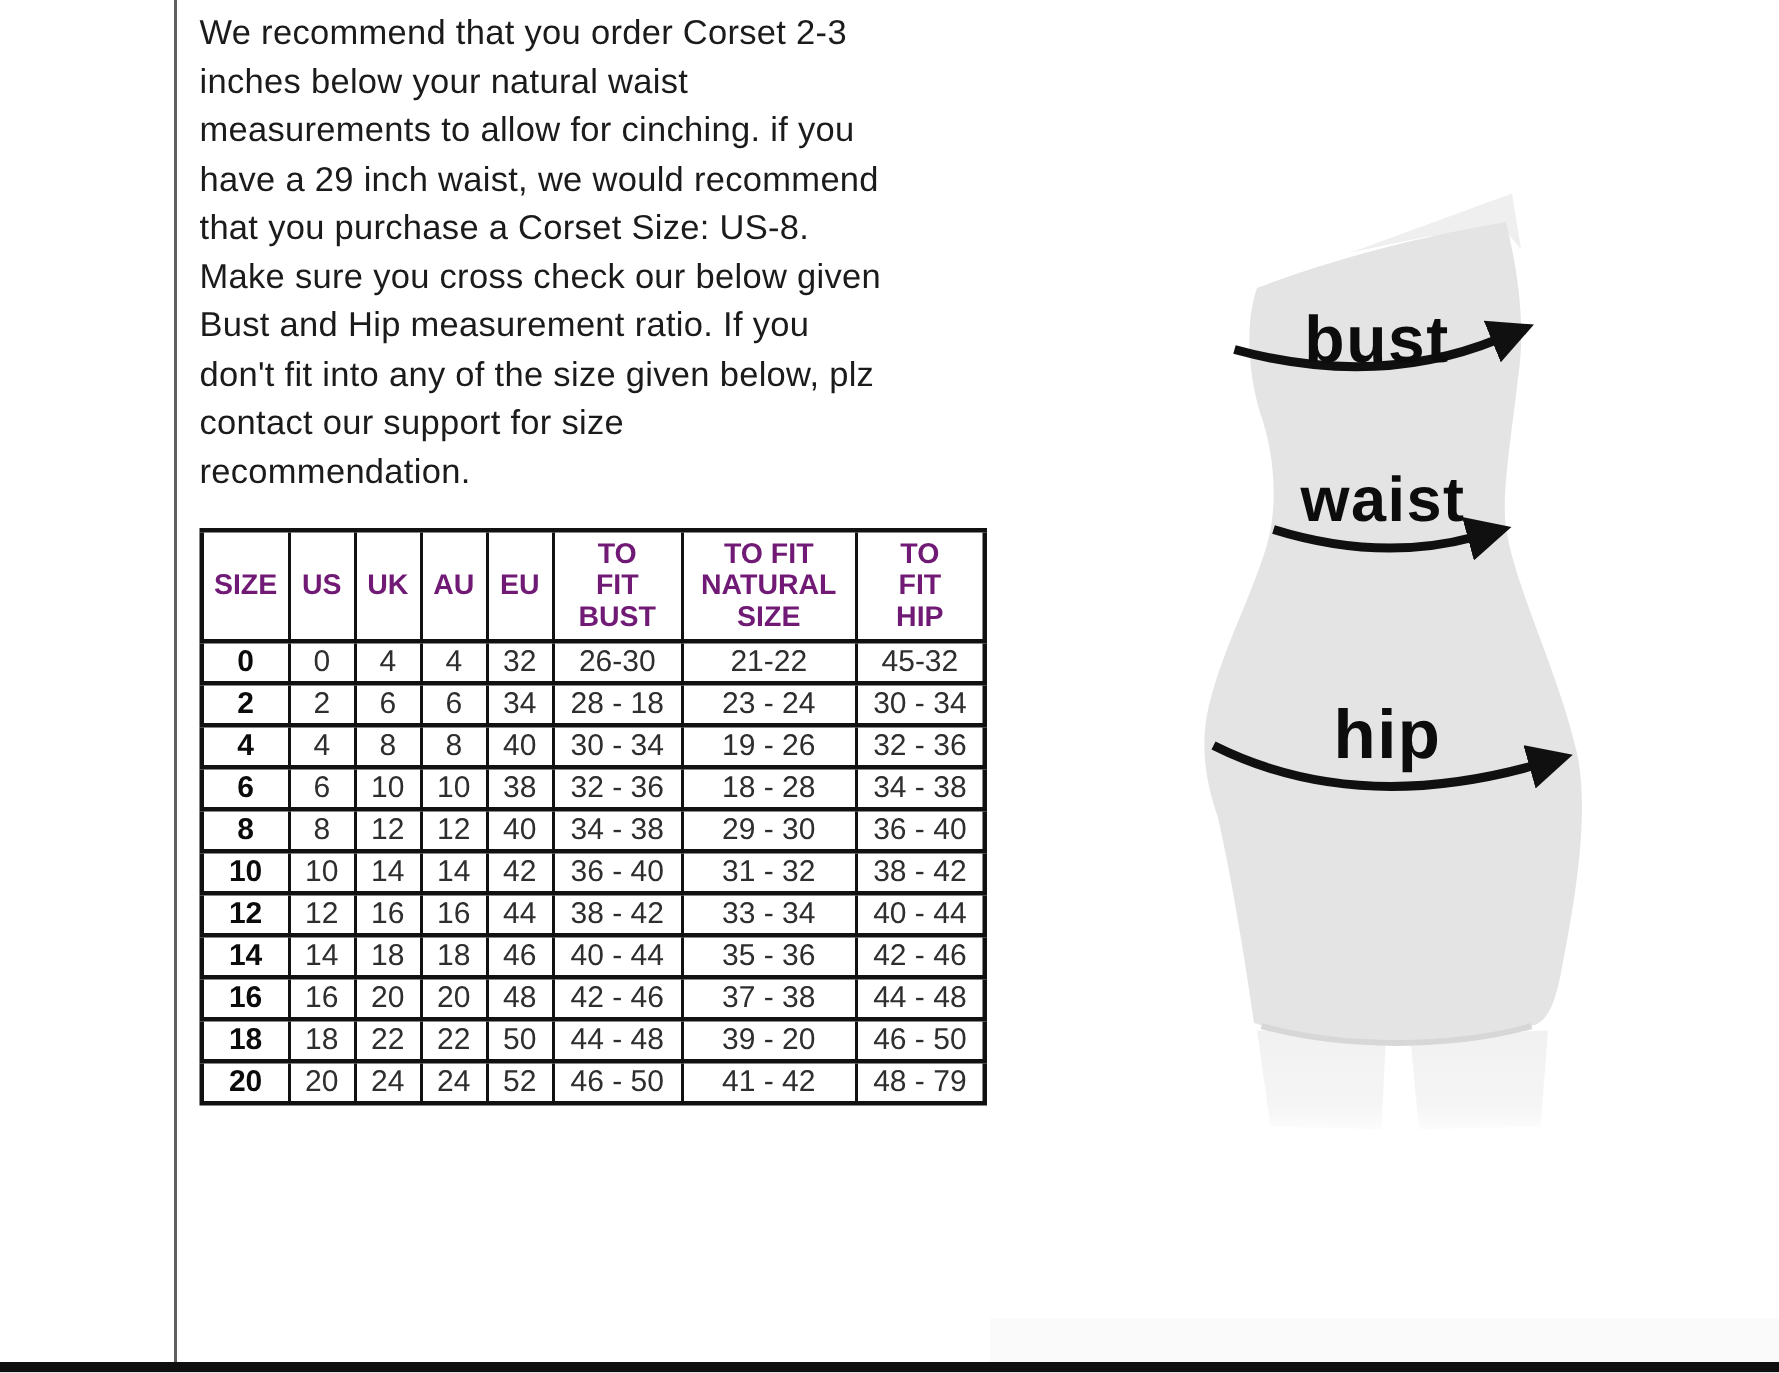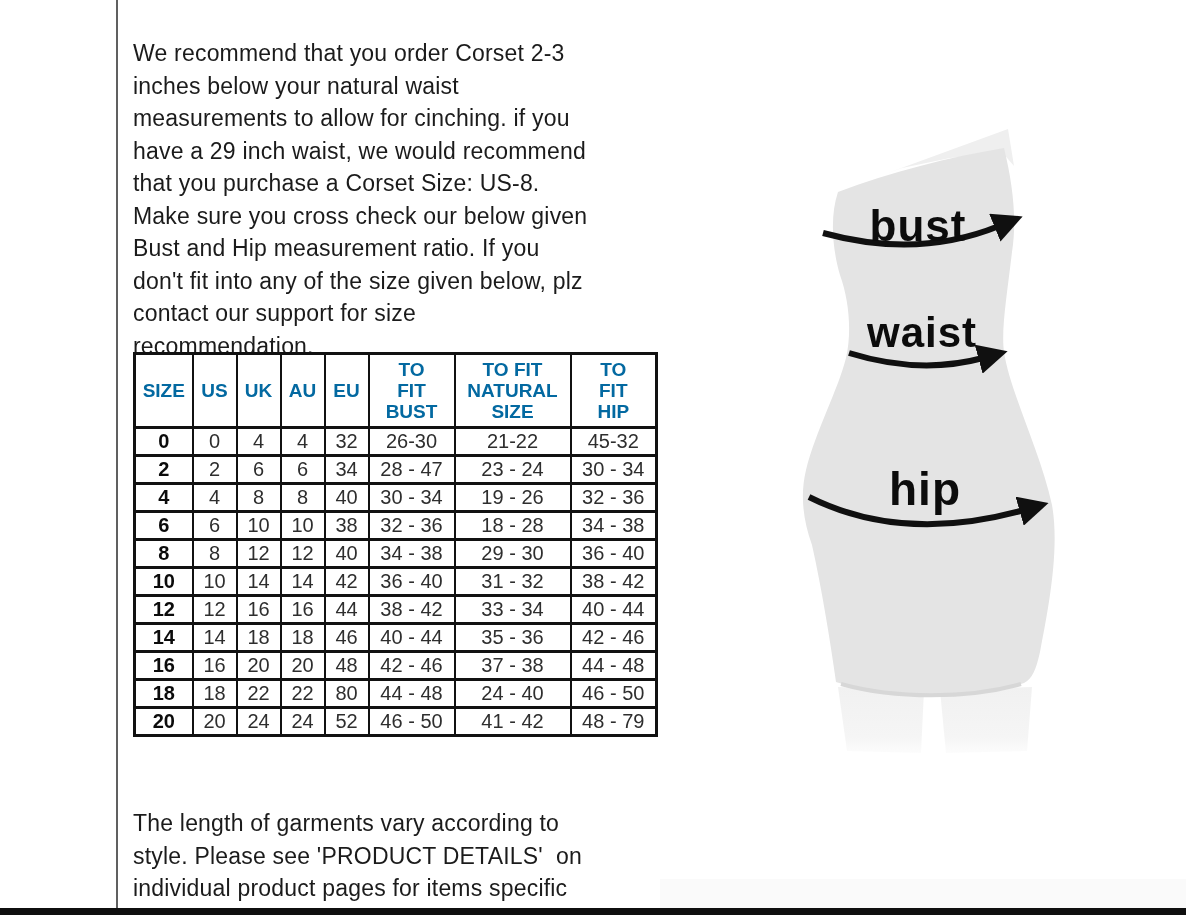--- a/index.html
+++ b/index.html
@@ -3,35 +3,35 @@
 <meta charset="utf-8">
 <style>
   html,body { margin:0; padding:0; background:#ffffff; }
   .page {
     position:relative; width:1186px; height:915px; background:#ffffff;
     font-family:"Liberation Sans", sans-serif; overflow:hidden; color:#1b1b1b;
   }
   .vline { position:absolute; left:116px; top:0; width:2px; height:908px; background:#606060; }
   .para {
     position:absolute; white-space:pre-wrap; color:#1b1b1b;
-    font-size:23px; line-height:32.5px; letter-spacing:0.2px;margin-top:32px;
+    font-size:23px; line-height:32.5px; letter-spacing:0.2px;
   }
   .intro { left:133px; top:5px;  width:575px; }
   .note  { left:133px; top:775px; width:590px; }
 
   table.size-chart {
     position:absolute; left:133px; top:352px;
     border-collapse:collapse; border:3px solid #111; background:#fff;
   }
   .size-chart th, .size-chart td {
     border:2px solid #111; border-top-width:3px; border-bottom-width:3px;
     text-align:center; vertical-align:middle;
   }
   .size-chart th {
-    font-size:19px; line-height:21px; font-weight:bold; color:#0369a1;
+    font-size:19px; line-height:21px; font-weight:bold; color:#701a75;
     white-space:pre-line; padding:4px 2px;
   }
   .size-chart td {
     font-size:20px; height:25px; line-height:25px; color:#2e2e2e; padding:0 2px;
     font-weight:normal;
   }
   .size-chart td.size-col { font-weight:bold; color:#0b0b0b; }
 
   .figure-svg { position:absolute; left:780px; top:100px; }
   .light-strip { position:absolute; left:660px; top:879px; width:526px; height:29px; background:#fafafa; }
@@ -98,21 +98,21 @@
           <td>26-30</td>
           <td>21-22</td>
           <td>45-32</td>
         </tr>
         <tr>
           <td class="size-col">2</td>
           <td>2</td>
           <td>6</td>
           <td>6</td>
           <td>34</td>
-          <td>28 - 47</td>
+          <td>28 - 18</td>
           <td>23 - 24</td>
           <td>30 - 34</td>
         </tr>
         <tr>
           <td class="size-col">4</td>
           <td>4</td>
           <td>8</td>
           <td>8</td>
           <td>40</td>
           <td>30 - 34</td>
@@ -177,42 +177,38 @@
           <td>48</td>
           <td>42 - 46</td>
           <td>37 - 38</td>
           <td>44 - 48</td>
         </tr>
         <tr>
           <td class="size-col">18</td>
           <td>18</td>
           <td>22</td>
           <td>22</td>
-          <td>80</td>
+          <td>50</td>
           <td>44 - 48</td>
-          <td>24 - 40</td>
+          <td>39 - 20</td>
           <td>46 - 50</td>
         </tr>
         <tr>
           <td class="size-col">20</td>
           <td>20</td>
           <td>24</td>
           <td>24</td>
           <td>52</td>
           <td>46 - 50</td>
           <td>41 - 42</td>
           <td>48 - 79</td>
         </tr>
       </tbody>
   </table>
 
-  <div class="para note">The length of garments vary according to
-style. Please see 'PRODUCT DETAILS'  on
-individual product pages for items specific
-length measurements.</div>
 
   <svg class="figure-svg" width="406" height="690" viewBox="780 100 406 690">
     <defs>
       <marker id="ah" viewBox="0 0 10 10" refX="1.5" refY="5" markerWidth="5" markerHeight="5" orient="auto">
         <path d="M0,0 L10,5 L0,10 Z" fill="#101010"></path>
       </marker>
       <linearGradient id="legFade" x1="0" y1="0" x2="0" y2="1">
         <stop offset="0" stop-color="#f1f1f1"></stop>
         <stop offset="0.75" stop-color="#f5f5f5"></stop>
         <stop offset="1" stop-color="#fcfcfc"></stop>

